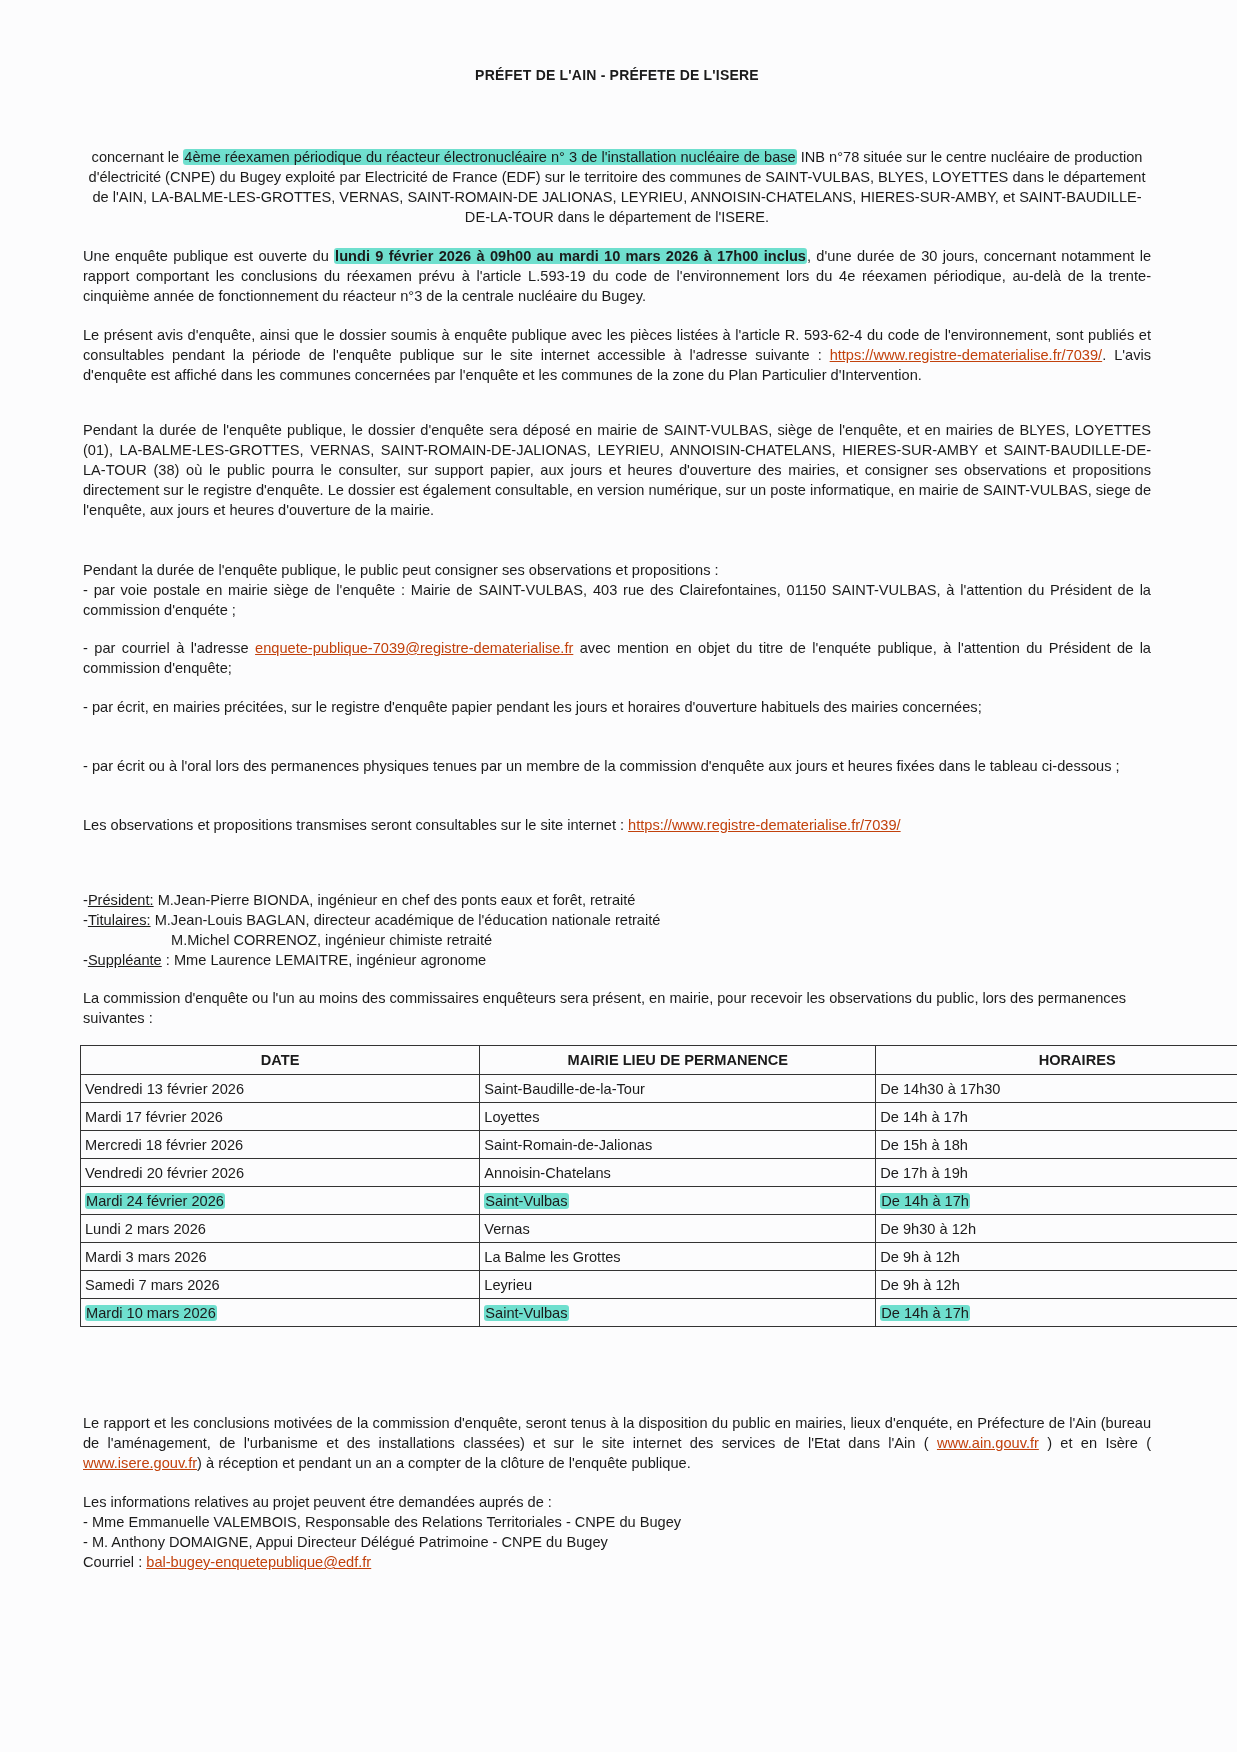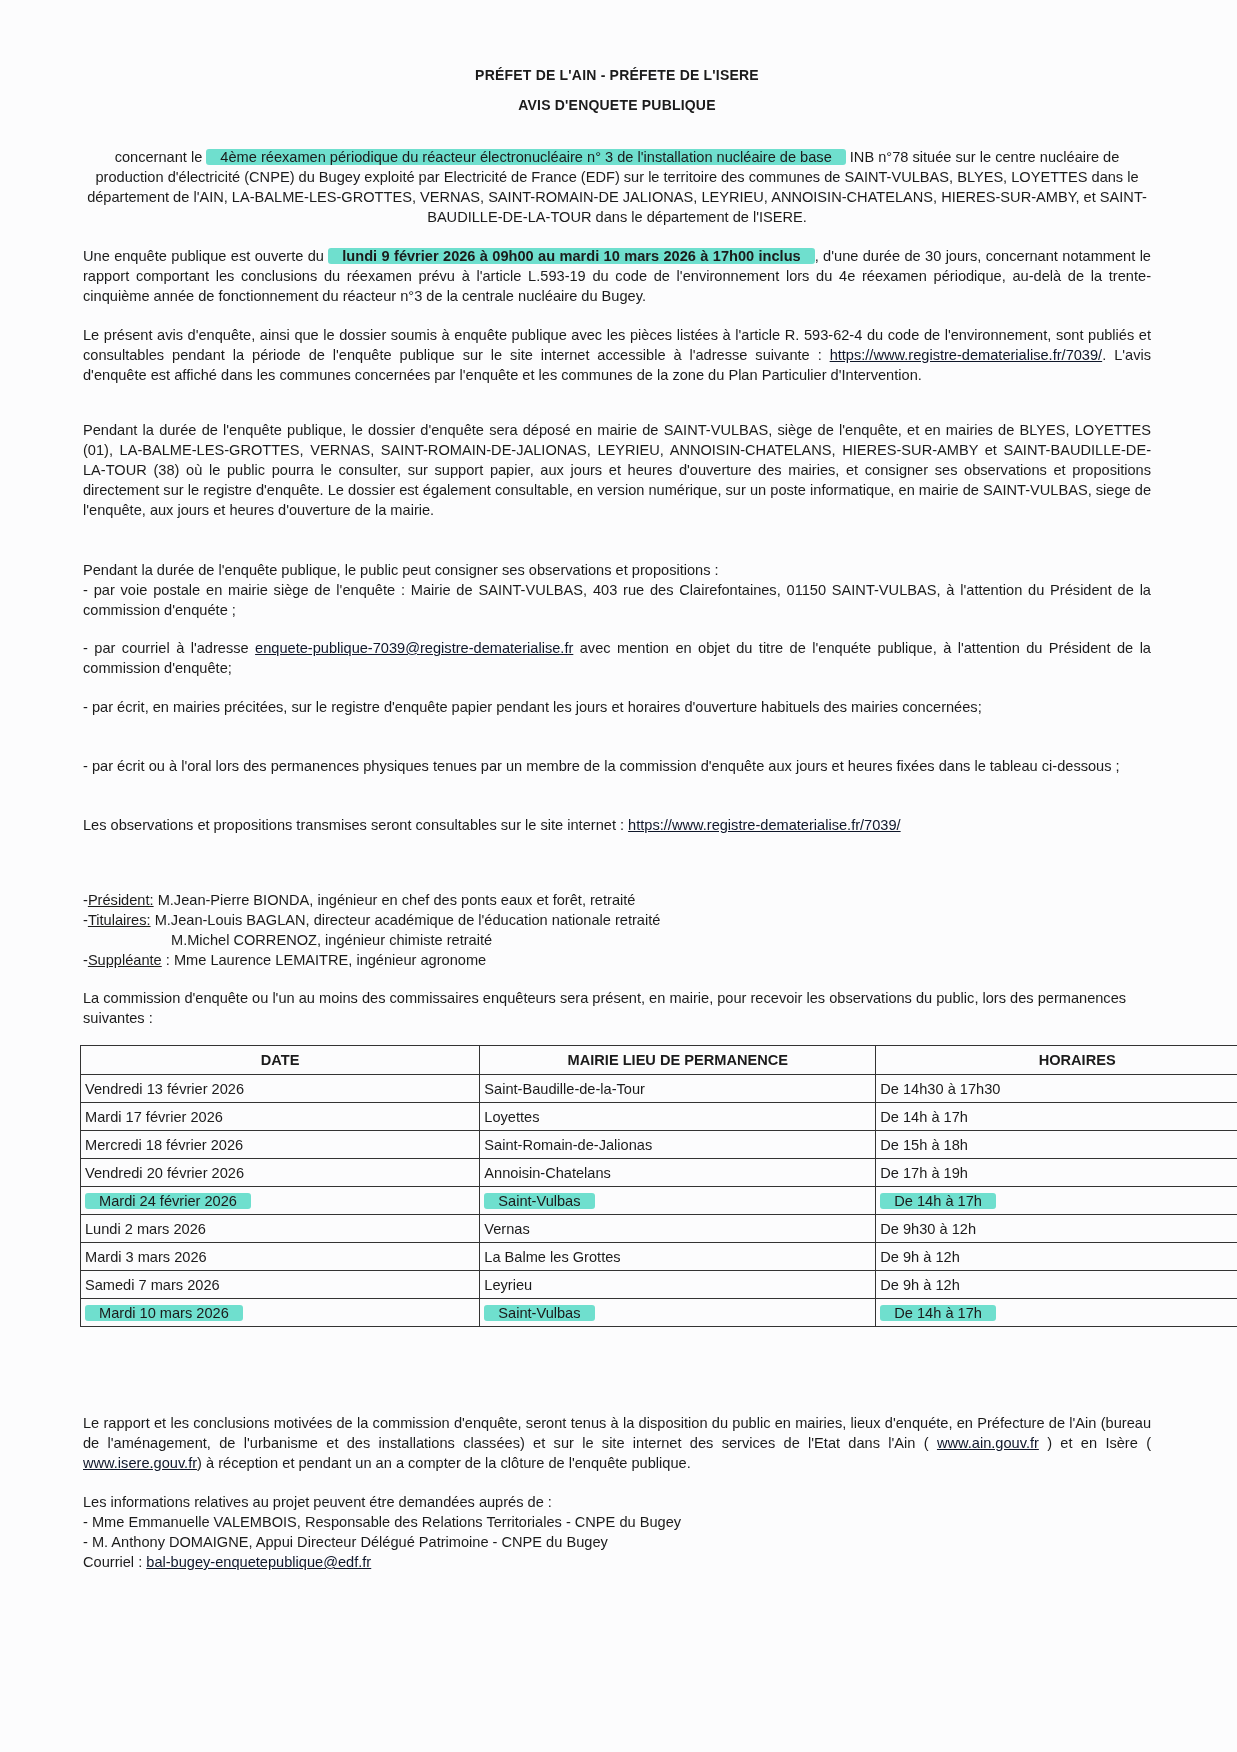--- a/index.html
+++ b/index.html
@@ -9,41 +9,40 @@
     position: relative;
   }
   .page { position: absolute; left: 83px; top: 0; width: 1068px; }
   .title {
     text-align: center; font-weight: bold; font-size: 14px; line-height: 30px;
     margin-top: 60px; letter-spacing: 0.2px;
   }
   p { margin: 0; font-size: 14.6px; line-height: 20px; }
   .center { text-align: center; }
   .justify { text-align: justify; }
-  .hl { background: rgba(64, 214, 190, 0.75); border-radius: 3px; padding: 0 14px; }
+  .hl { background: rgba(64, 214, 190, 0.75); border-radius: 3px; padding: 0 1px; }
   .bold { font-weight: bold; }
-  a, .link { color: #0f172a; text-decoration: underline; }
+  a, .link { color: #c2410c; text-decoration: underline; }
   .u { text-decoration: underline; }
   .block { position: absolute; left: 0; width: 1068px; }
   .indent { padding-left: 88px; }
   table {
     position: absolute; left: -3px; top: 1045px; width: 1199px;
     border-collapse: collapse; font-size: 14.6px;
   }
   th, td { border: 1px solid #333; height: 27px; padding: 0 4px; text-align: left; }
   th { text-align: center; font-weight: bold; height: 28px; }
   col.c1 { width: 356px; } col.c2 { width: 353px; } col.c3 { width: 359px; }
 </style>
 </head>
 <body>
 
 <div class="page">
   <div class="title">
     <div>PRÉFET DE L'AIN - PRÉFETE DE L'ISERE</div>
-    <div>AVIS D'ENQUETE PUBLIQUE</div>
   </div>
 
   <div class="block" style="top:147px;">
     <p class="center">
       <span>concernant le </span><span class="hl">4ème réexamen périodique du réacteur électronucléaire n° 3 de l'installation nucléaire de base</span><span> INB n°78 située sur le centre nucléaire de production d'électricité (CNPE) du Bugey exploité par Electricité de France (EDF) sur le territoire des communes de SAINT-VULBAS, BLYES, LOYETTES dans le département de l'AIN, LA-BALME-LES-GROTTES, VERNAS, SAINT-ROMAIN-DE JALIONAS, LEYRIEU, ANNOISIN-CHATELANS, HIERES-SUR-AMBY, et SAINT-BAUDILLE-DE-LA-TOUR dans le département de l'ISERE.</span>
     </p>
   </div>
 
   <div class="block" style="top:246px;">
     <p class="justify">

